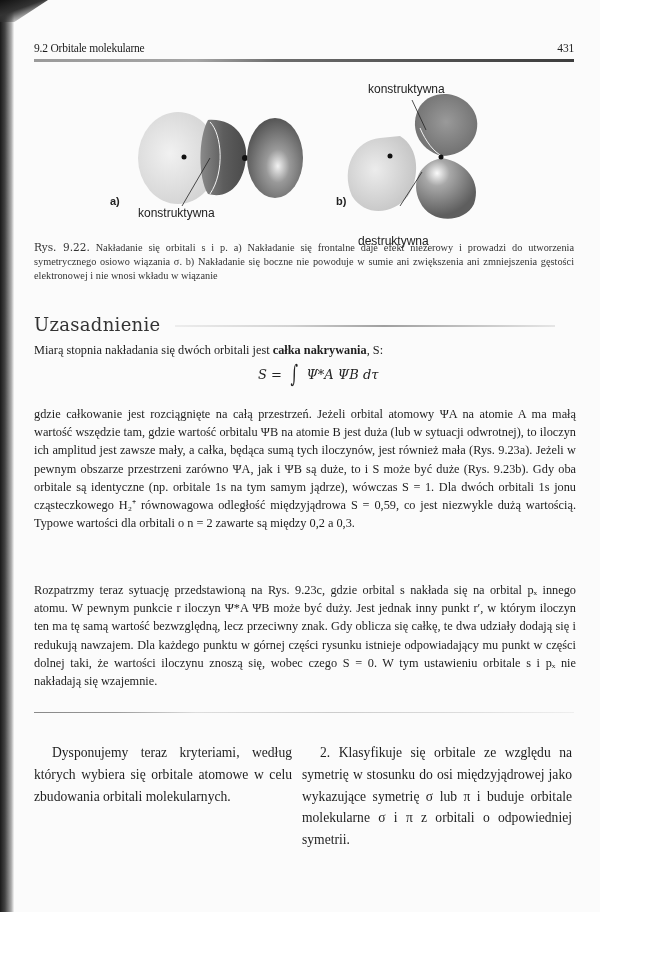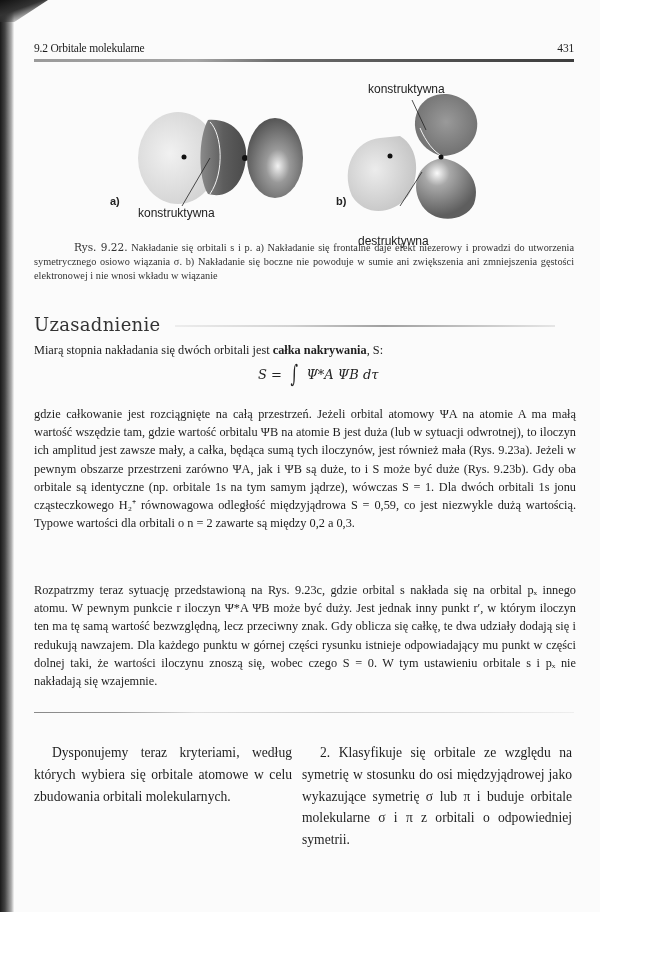--- a/index.html
+++ b/index.html
@@ -39,21 +39,21 @@
       position: absolute; font-family: "Liberation Sans", sans-serif; font-size: 12px; color: #222;
     }
     .fig-part {
       position: absolute; font-family: "Liberation Sans", sans-serif; font-size: 11px; font-weight: bold; color: #222;
     }
     .caption {
       position: absolute; left: 34px; top: 240px; width: 540px;
       font-family: "Liberation Serif", serif; font-size: 10.3px; line-height: 14px;
       text-align: justify; color: #333;
     }
-    .caption .lead { font-family: "DejaVu Serif", serif; font-size: 10.5px; margin-left: 40px; }
+    .caption .lead { font-family: "DejaVu Serif", serif; font-size: 10.5px; }
     .section-title {
       position: absolute; left: 34px; top: 314px;
       font-family: "DejaVu Serif", serif; font-size: 18px; color: #333; letter-spacing: 0.3px;
     }
     .section-rule {
       position: absolute; left: 175px; top: 325px; width: 380px; height: 2px;
       background: linear-gradient(to right, rgba(180,180,180,0.2) 0%, rgba(170,170,170,0.5) 30%, rgba(120,120,120,0.7) 55%, rgba(180,180,180,0.3) 100%);
     }
     .body-text {
       position: absolute; left: 34px; width: 542px;

